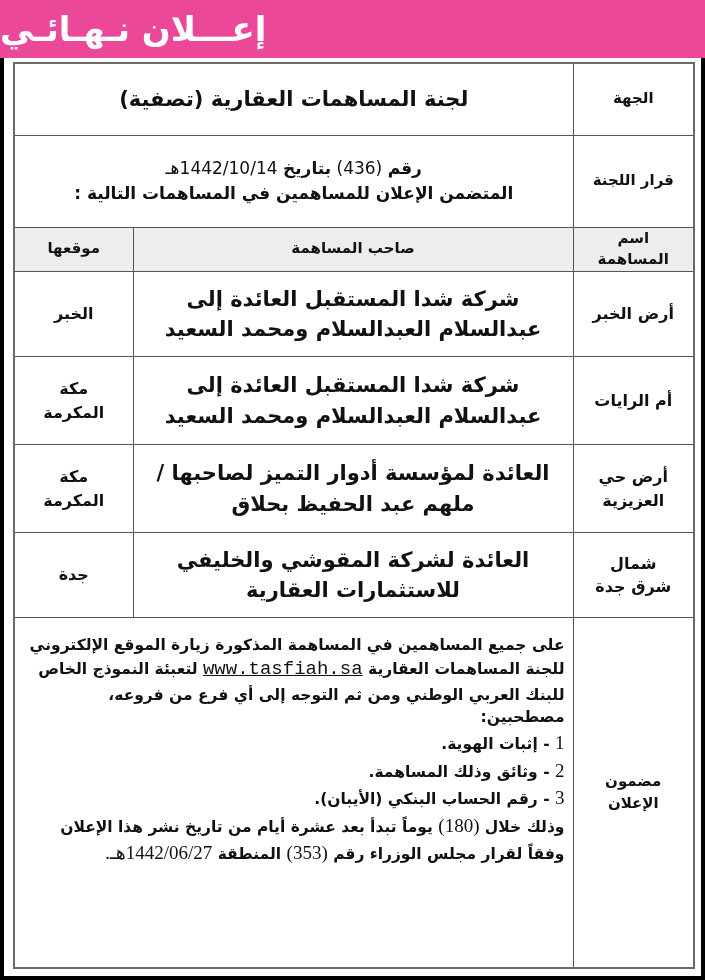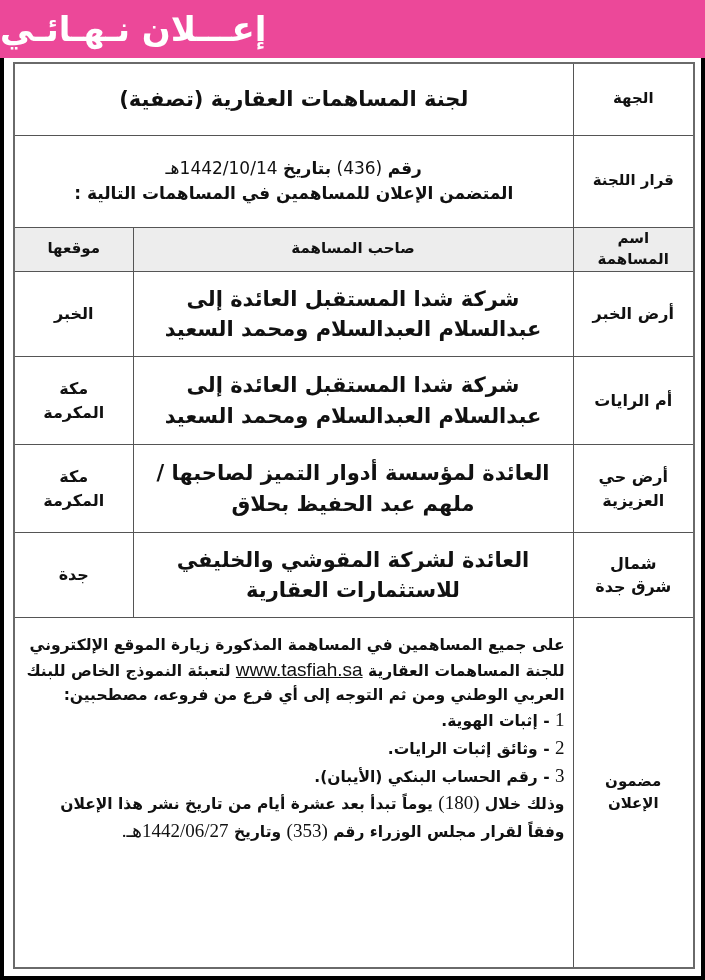--- a/index.html
+++ b/index.html
@@ -28,21 +28,21 @@
       padding: 0 16px; font-weight: bold; line-height: 1.45;
     }
     .col-owner { width: 420px; font-size: 21px; }
     .hdr-row td { background: #ededed; font-size: 15px; }
     .entity { font-size: 21px; }
     .decision-line1 { font-size: 17px; font-weight: normal; }
     .decision-line1 b { font-weight: bold; }
     .decision-line2 { font-size: 17px; }
     .content-cell { text-align: right !important; vertical-align: top !important; padding: 16px 8px 4px 8px !important; font-size: 15.5px; line-height: 1.55; }
     .content-cell p { margin: 0; }
-    .link { font-family: Liberation Sans, sans-serif; font-weight: normal; text-decoration: underline; font-size: 19px; direction: ltr; unicode-bidi: embed; }
+    .link { font-family: Liberation Mono, monospace; font-weight: normal; text-decoration: underline; font-size: 19px; direction: ltr; unicode-bidi: embed; }
     .num { font-family: "Liberation Serif", serif; font-weight: normal; font-size: 19px; }
     .label-cell { font-size: 15px; }
   </style>
 </head>
 <body>
 
 <div class="banner">
   <span class="banner-title">إعـــلان نـهـائـي</span>
 </div>
 
@@ -97,27 +97,27 @@
     </tr>
     <tr>
       <td class="label-cell">مضمون الإعلان</td>
       <td colspan="2" class="content-cell">
         <p>
           <span>على جميع المساهمين في المساهمة المذكورة زيارة الموقع الإلكتروني للجنة المساهمات العقارية</span>
           <span class="link">www.tasfiah.sa</span>
           <span>لتعبئة النموذج الخاص للبنك العربي الوطني ومن ثم التوجه إلى أي فرع من فروعه، مصطحبين:</span>
         </p>
         <p><span class="num">1</span> <span>- إثبات الهوية.</span></p>
-        <p><span class="num">2</span> <span>- وثائق إثبات الرايات.</span></p>
+        <p><span class="num">2</span> <span>- وثائق وذلك المساهمة.</span></p>
         <p><span class="num">3</span> <span>- رقم الحساب البنكي (الأيبان).</span></p>
         <p>
           <span>وذلك خلال</span>
           <span class="num">(180)</span>
           <span>يوماً تبدأ بعد عشرة أيام من تاريخ نشر هذا الإعلان وفقاً لقرار مجلس الوزراء رقم</span>
           <span class="num">(353)</span>
-          <span>وتاريخ</span>
+          <span>المنطقة</span>
           <span class="num">1442/06/27هـ.</span>
         </p>
       </td>
     </tr>
   </tbody>
     </table>
 </div>
 
 </body></html>

